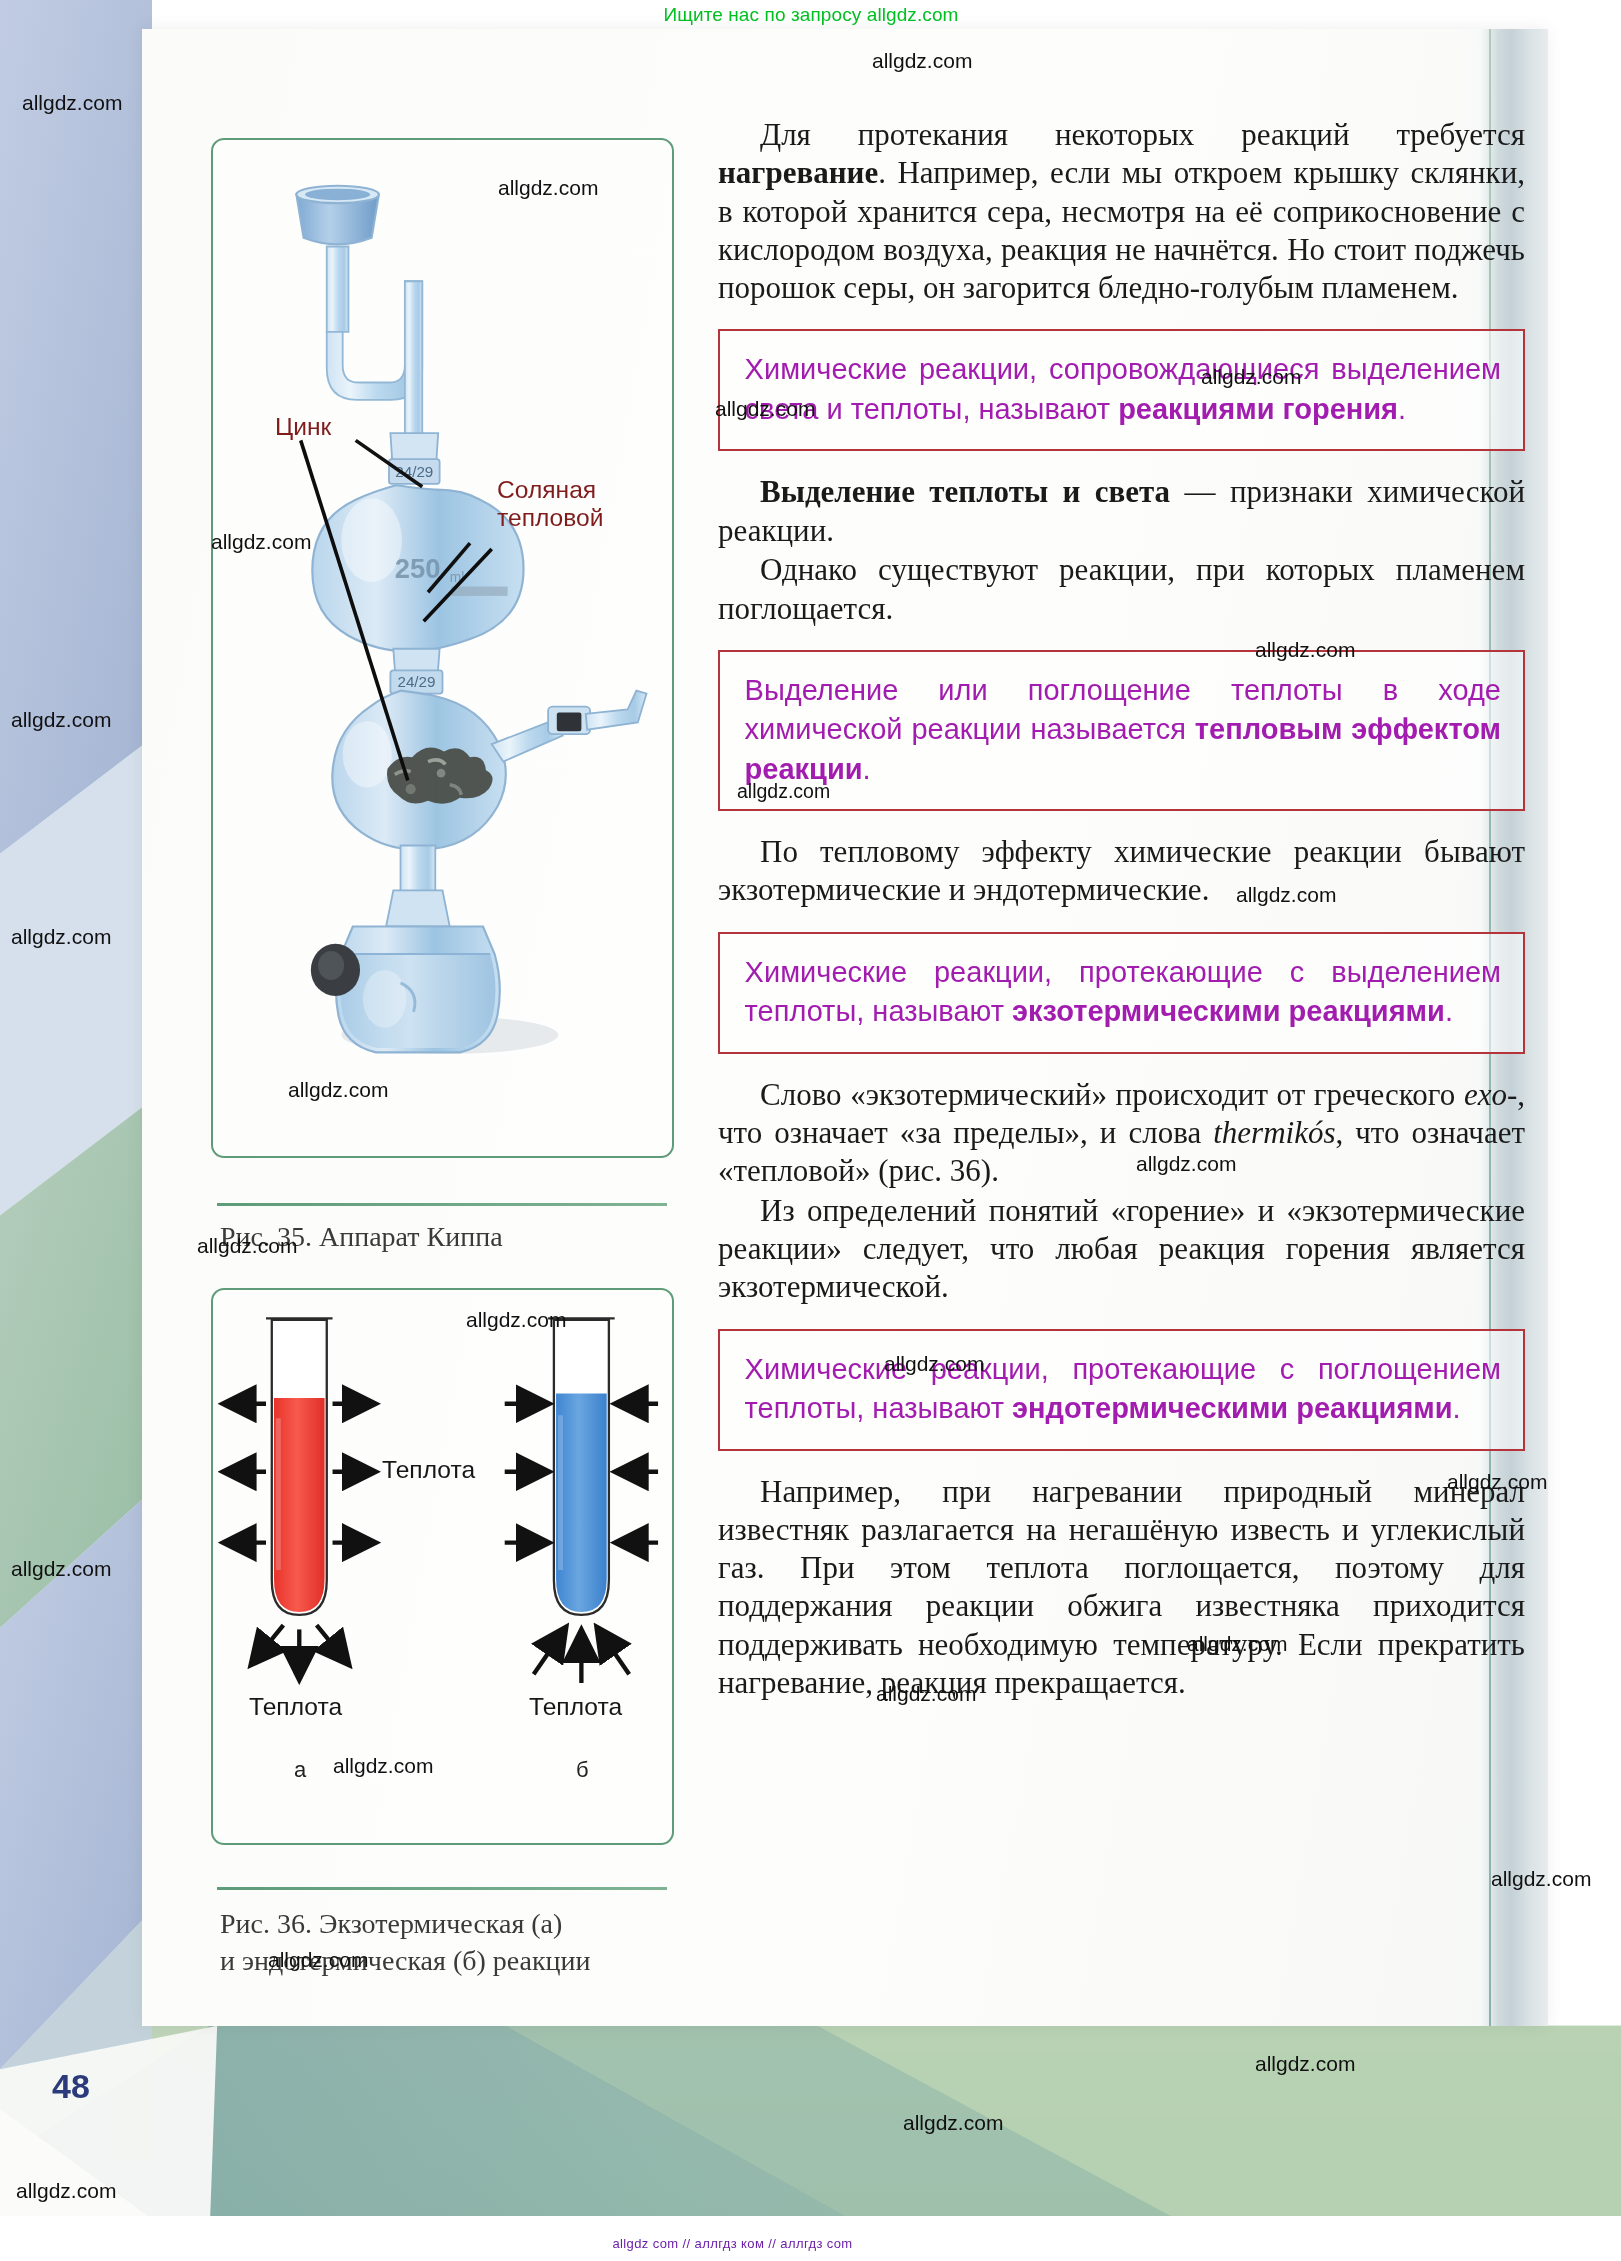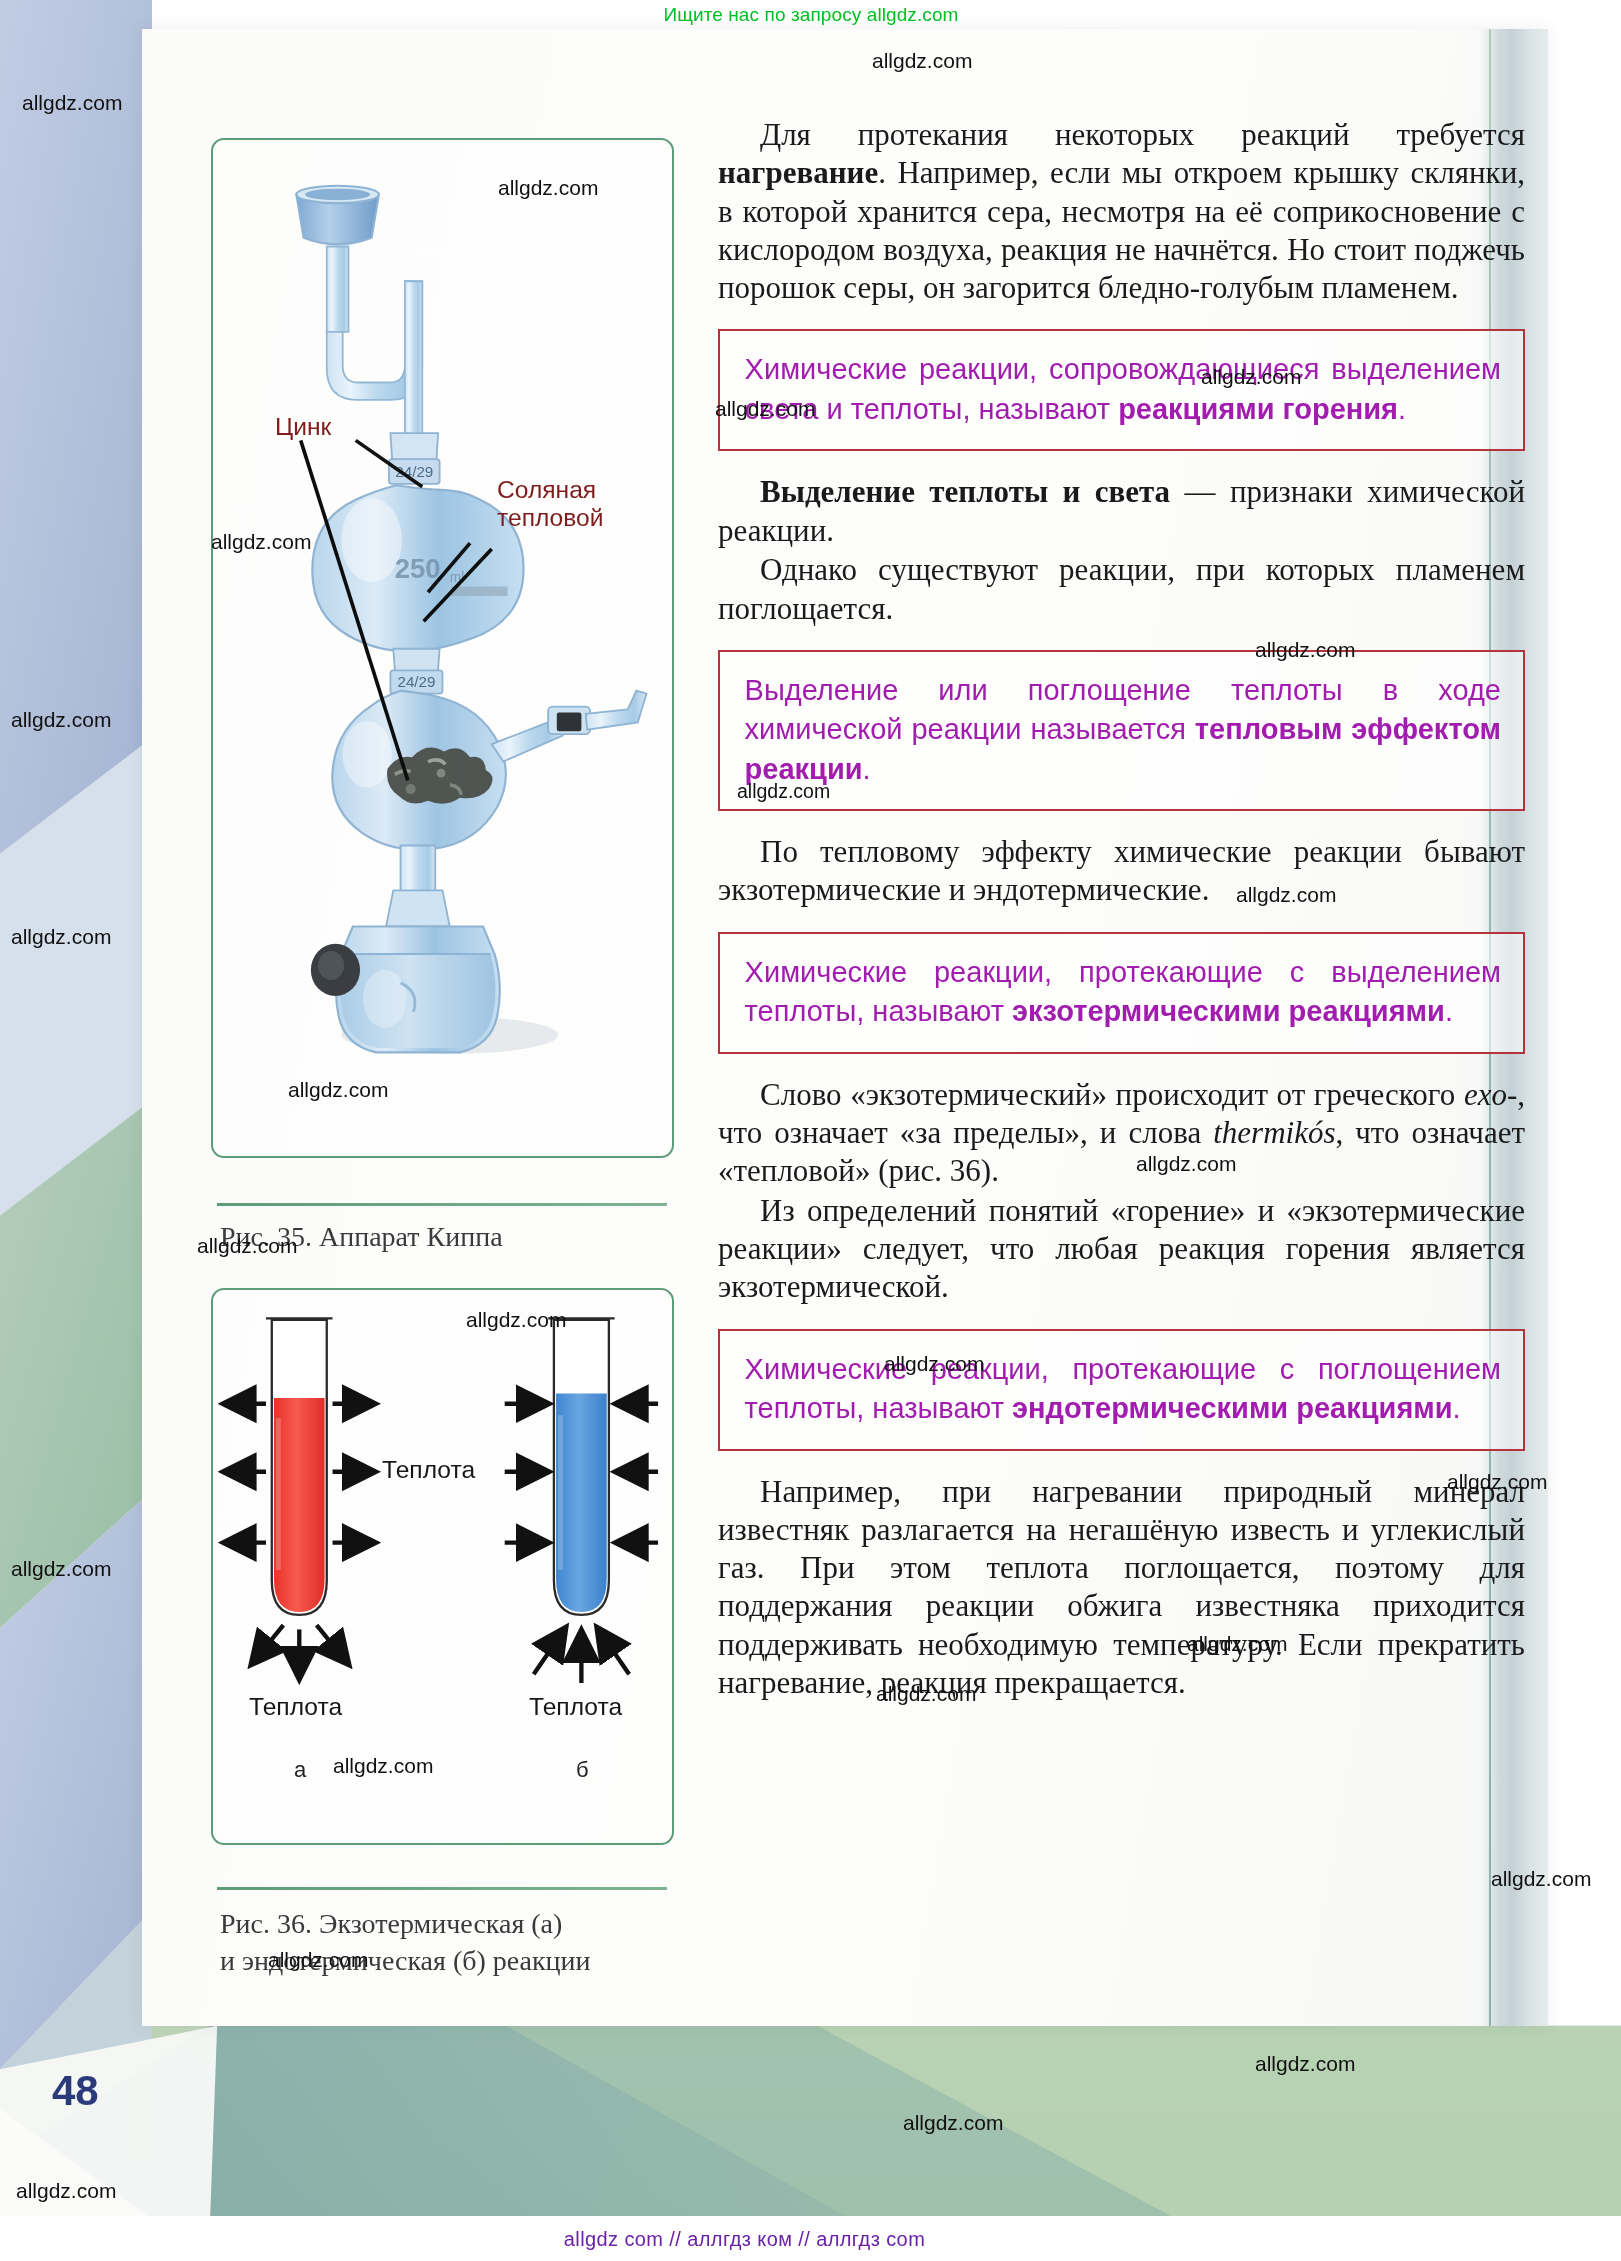--- a/index.html
+++ b/index.html
@@ -35,25 +35,25 @@
     text-align: center;
     font-family: "Liberation Sans", sans-serif;
     font-size: 19px;
     color: #00c021;
     z-index: 40;
     letter-spacing: 0.1px;
   }
   .footer-promo {
     position: absolute;
     bottom: 10px;
-    left: 12px;
+    left: 0;
     width: 1465px;
     text-align: center;
     font-family: "Liberation Sans", sans-serif;
-    font-size: 20px;
+    font-size: 13px;
     color: #6b21a8;
     z-index: 40;
     letter-spacing: 0.4px;
   }
   .footer-strip {
     position: absolute;
     left: 0; bottom: 0;
     width: 1622px; height: 45px;
     background: #ffffff;
     z-index: 35;
@@ -208,21 +208,21 @@
   }
   .def-box b { font-weight: bold; }
 
   
   #page-number {
     position: absolute;
     left: 52px;
     top: 2067px;
     font-family: "Liberation Sans", sans-serif;
     font-weight: bold;
-    font-size: 42px;
+    font-size: 34px;
     color: #2b3a7a;
     z-index: 45;
   }
 
   
   .wm {
     position: absolute;
     font-family: "Liberation Sans", sans-serif;
     color: #111;
     z-index: 60;

